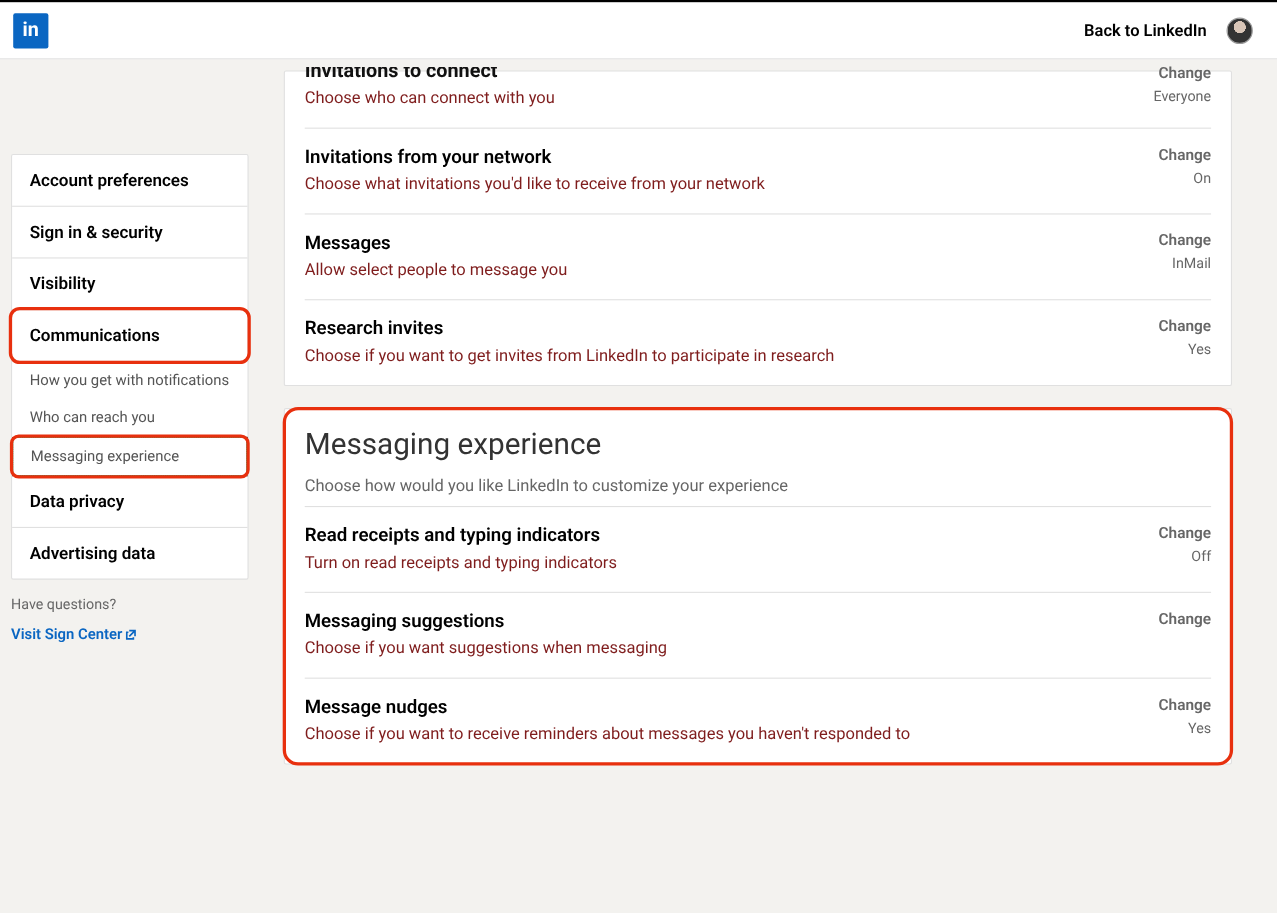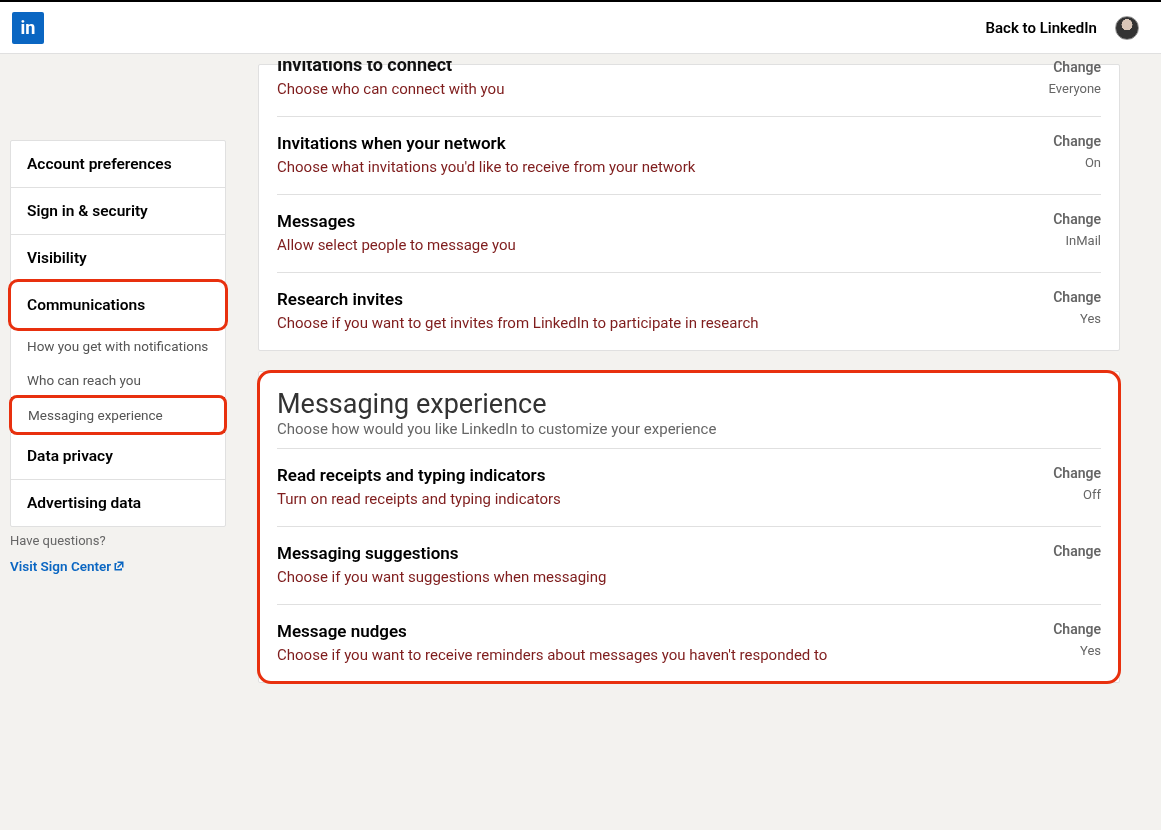--- a/index.html
+++ b/index.html
@@ -18,33 +18,33 @@
     .nav-item { padding: 14px 16px; font-size: 15.5px; font-weight: 600; color: #000; border-bottom: 1px solid #e0e0e0; cursor: pointer; }
     .nav-item:last-child { border-bottom: none; }
     .nav-item.highlighted { position: relative; }
     .nav-item.highlighted::after { content:""; position:absolute; inset:-3px -3px -3px -3px; border:3px solid #e8300e; border-radius:10px; pointer-events:none; }
     .sub-items { }
     .sub-item { padding: 9px 16px; font-size: 13.5px; color: #555; cursor: pointer; }
     .sub-item.selected-hl { position:relative; border:1px dotted #555; }
     .sub-item.selected-hl::after { content:""; position:absolute; inset:-3px; border:3px solid #e8300e; border-radius:8px; pointer-events:none; }
     .sub-item.selected-hl::before { content:""; position:absolute; inset:-1px; border:1px solid #0fa35a; border-radius:4px; pointer-events:none; }
     
-    .help { margin-top: 6px; }
+    .help { margin-top: 16px; }
     .help-q { font-size: 13px; color: #666; margin-bottom: 8px; }
     .help-link { font-size: 13.5px; font-weight: 600; color: #0a66c2; cursor: pointer; display:inline-flex; align-items:center; gap:2px;}
     .ext-icon { width: 12px; height: 12px; }
     
     .main { flex: 1; }
     .card { background: #fff; border: 1px solid #e0e0e0; border-radius: 2px; padding: 0 18px; margin-bottom: 20px; }
     .card.hl-box { position: relative; margin-top: 16px;}
     .card.hl-box::after { content:""; position:absolute; inset: -2px; border: 3px solid #e8300e; border-radius: 14px; pointer-events:none; }
     
     .section-header { padding: 16px 0 10px 0; }
     .section-title { font-size: 27px; font-weight: 400; color: #333; }
-    .section-sub { font-size: 15px; color: #666; margin-top: 0; }
+    .section-sub { font-size: 15px; color: #666; margin-top: 12px; }
     
     .setting { display: flex; justify-content: space-between; align-items: flex-start; padding: 16px 0; border-top: 1px solid #e0e0e0; cursor:pointer;}
     .setting.first-partial { border-top: none; padding-top: 0; }
     .setting-left { flex: 1; padding-right: 20px; }
     .setting-title { font-size: 17px; font-weight: 600; color: #000; margin-bottom: 4px; }
     .setting-desc { font-size: 15px; color: #7f1d1d; line-height: 1.4; }
     .setting-right { text-align: right; flex-shrink:0; }
     .change { font-size: 14px; font-weight: 600; color: #666; }
     .value { font-size: 13px; color: #666; margin-top: 6px; }
     
@@ -98,21 +98,21 @@
           <div class="setting-desc">Choose who can connect with you</div>
         </div>
         <div class="setting-right">
           <div class="change" style="margin-top:-20px;">Change</div>
           <div class="value">Everyone</div>
         </div>
       </div>
 
       <div class="setting">
         <div class="setting-left">
-          <div class="setting-title">Invitations when your network</div>
+          <div class="setting-title">Invitations from your network</div>
           <div class="setting-desc">Choose what invitations you'd like to receive from your network</div>
         </div>
         <div class="setting-right">
           <div class="change">Change</div>
           <div class="value">On</div>
         </div>
       </div>
 
       <div class="setting">
         <div class="setting-left">

